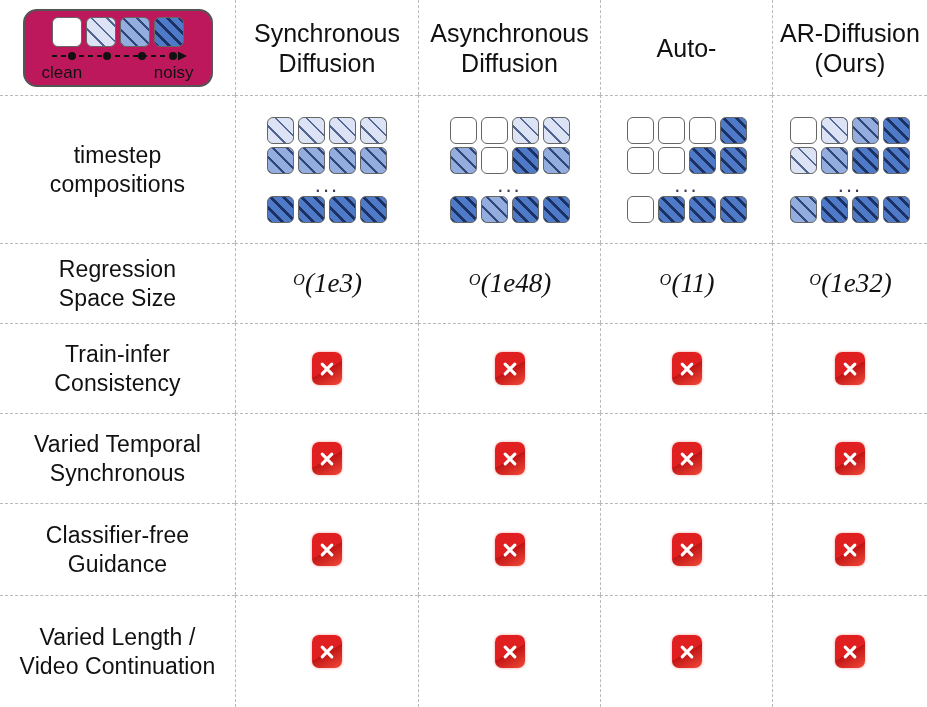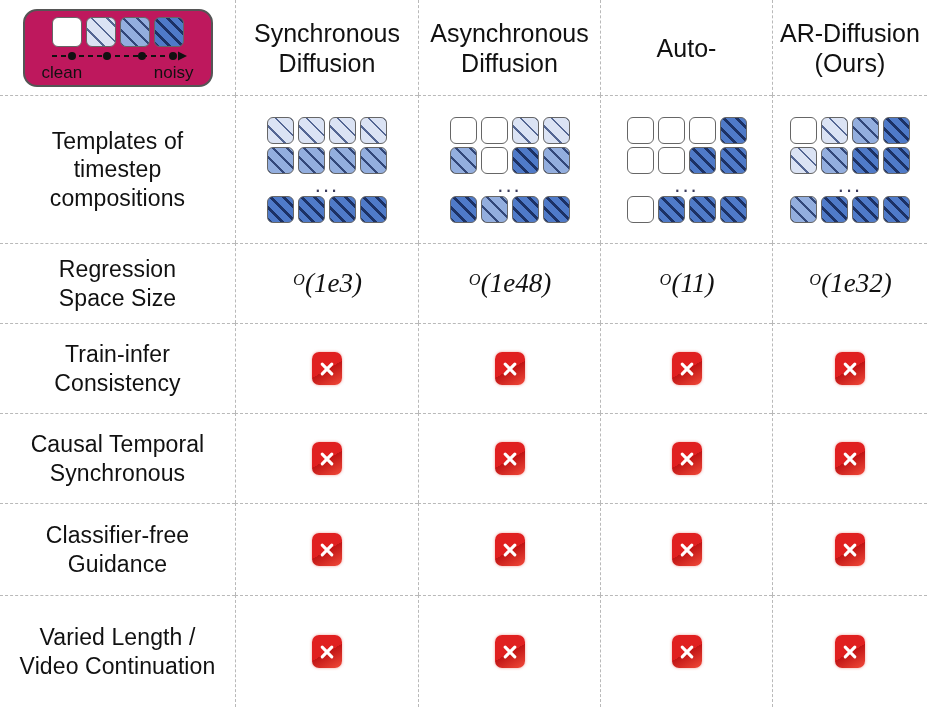--- a/index.html
+++ b/index.html
@@ -177,21 +177,20 @@
   </div>
   <div class="cell vsep colhead">
     <div>
       <div>AR-Diffusion</div>
       <div>(Ours)</div>
     </div>
   </div>
 
   <div class="cell hsep rowlabel">
     <div>
-      <div>Templates of</div>
       <div>timestep</div>
       <div>compositions</div>
     </div>
   </div>
   <div class="cell hsep vsep">
     <div class="tmpl">
         <div class="tmpl-row">
           <span class="sq s1"></span>
           <span class="sq s1"></span>
           <span class="sq s1"></span>
@@ -331,21 +330,21 @@
         <span class="badge no">
           <svg width="18" height="18" viewBox="0 0 18 18">
             <path d="M4.2 4.2 L13.8 13.8 M13.8 4.2 L4.2 13.8" stroke="#fff" stroke-width="3.1" stroke-linecap="round"></path>
           </svg>
         </span>
       </div>
     </div>
 
   <div class="cell hsep rowlabel">
     <div>
-      <div>Causal Temporal</div>
+      <div>Varied Temporal</div>
       <div>Synchronous</div>
     </div>
   </div>
   <div class="cell hsep vsep">
     <div>
         <span class="badge no">
           <svg width="18" height="18" viewBox="0 0 18 18">
             <path d="M4.2 4.2 L13.8 13.8 M13.8 4.2 L4.2 13.8" stroke="#fff" stroke-width="3.1" stroke-linecap="round"></path>
           </svg>
         </span>

